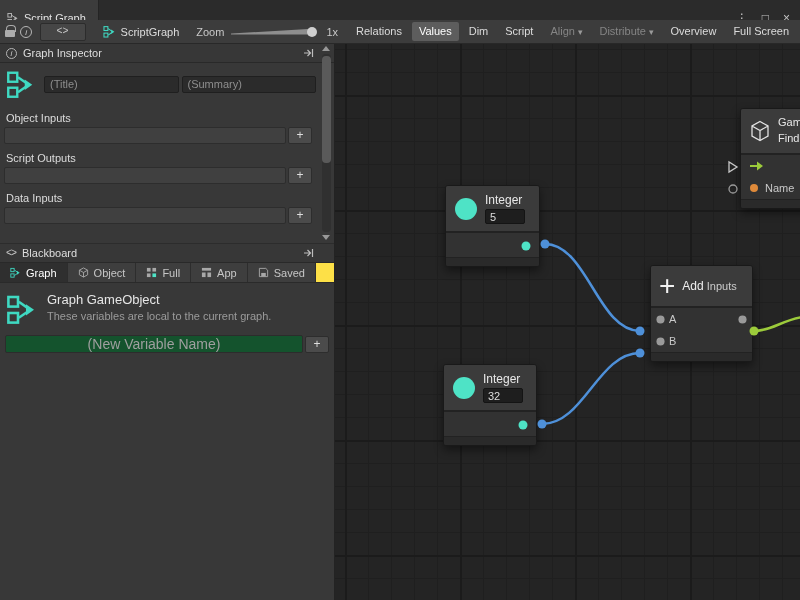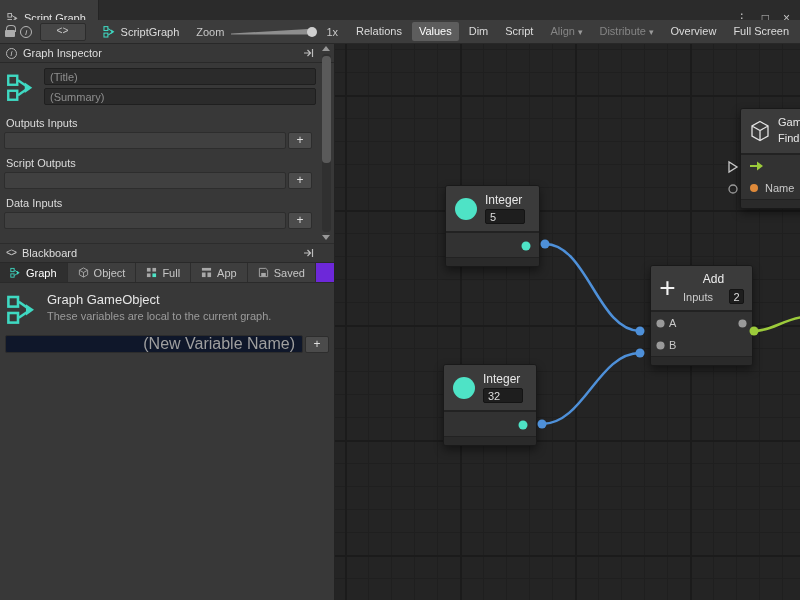--- a/index.html
+++ b/index.html
@@ -31,43 +31,43 @@
   .dd{font-size:9px;color:#9a9a9a}
 
   
   .sidebar{position:absolute;left:0;top:44px;width:335px;bottom:0;background:#383838;border-right:1px solid #232323;display:flex;flex-direction:column}
   .pane-header{height:19px;background:#373737;border-bottom:1px solid #292929;display:flex;align-items:center;gap:6px;padding:0 6px;flex:none}
   .hdr-label{color:#dedede}
   .dock-wrap{margin-left:auto;margin-right:14px;display:flex;align-items:center}
   .inspector-pane{position:relative;height:200px;flex:none;border-bottom:1px solid #2c2c2c}
   .insp-body{position:absolute;left:0;top:19px;right:16px;bottom:0}
   .title-block{display:flex;gap:8px;padding:5px 2px 4px 6px;align-items:center}
-  .fields{flex:1;display:flex;flex-direction:column;gap:3px}
+  .fields{flex:1;display:flex;gap:3px}
   .ufield{height:17px;background:#2b2b2b;border:1px solid #1f1f1f;border-radius:2px;color:#cfcfcf;font-size:11px;padding:0 5px;font-family:"Liberation Sans",sans-serif;width:100%}
   .ufield::placeholder{color:#8e8e8e}
   .insp-label{padding:8px 6px 3px;color:#dcdcdc}
   .list-row{display:flex;margin:0 6px 0 4px;gap:2px}
   .list-strip{flex:1;height:17px;background:#404040;border:1px solid #2d2d2d;border-radius:2px}
   .plus-btn{width:24px;height:17px;background:#4b4b4b;border:1px solid #2d2d2d;border-radius:2px;color:#ddd;font-size:12px;line-height:13px;font-family:inherit}
   .vscroll{position:absolute;right:1px;top:2px;bottom:3px;width:14px;display:flex;flex-direction:column;align-items:center}
   .scroll-arrow{width:0;height:0;border-left:4px solid transparent;border-right:4px solid transparent;flex:none}
   .scroll-arrow.up{border-bottom:5px solid #989898}
   .scroll-arrow.down{border-top:5px solid #989898}
   .scroll-track{flex:1;width:9px;background:#303030;border-radius:4px;margin:3px 0;position:relative}
   .scroll-thumb{position:absolute;left:0;right:0;top:2px;height:60%;background:#5a5a5a;border-radius:4px}
   .bb-glyph{font-family:"Liberation Mono",monospace;font-size:10px;color:#c9c9c9;letter-spacing:-1px}
   .blackboard-pane{flex:1;display:flex;flex-direction:column}
-  .bb-tabs{height:20px;display:flex;background:#6d28d9;border-bottom:1px solid #2a2a2a;flex:none}
+  .bb-tabs{height:20px;display:flex;background:#fde047;border-bottom:1px solid #2a2a2a;flex:none}
   .bb-tab{display:flex;align-items:center;gap:5px;padding:0 10px;background:#3e3e3e;border-right:1px solid #2d2d2d;color:#c6c6c6}
   .bb-tab.active{background:#2f2f2f;color:#fff}
   .vars-block{display:flex;gap:9px;padding:9px 6px 6px;align-items:flex-start}
   .vars-title{font-size:13px;color:#e6e6e6;margin-bottom:3px}
   .vars-desc{font-size:11px;color:#9b9b9b}
   .newvar-row{display:flex;gap:2px;margin:3px 5px 0;align-items:center}
-  .newvar-input{flex:1;height:18px;background:#0f172a;border:1px solid #2c2c2c;border-radius:2px;color:#9f9f9f;text-align:right;padding:0 7px;font-family:"Liberation Sans",sans-serif;font-size:16px}
+  .newvar-input{flex:1;height:18px;background:#14532d;border:1px solid #2c2c2c;border-radius:2px;color:#9f9f9f;text-align:center;padding:0 7px;font-family:"Liberation Sans",sans-serif;font-size:14px}
   .newvar-input::placeholder{color:#9f9f9f}
 
   
   .graph{position:absolute;left:335px;top:44px;right:0;bottom:0;overflow:hidden;background-color:#242424;
     background-image:
       linear-gradient(#1b1b1b 2px,transparent 2px),
       linear-gradient(90deg,#1b1b1b 2px,transparent 2px),
       linear-gradient(#1f1f1f 1px,transparent 1px),
       linear-gradient(90deg,#1f1f1f 1px,transparent 1px);
     background-size:115px 115px,115px 115px,23px 23px,23px 23px;
@@ -80,21 +80,21 @@
   .lit-title{color:#e8e8e8;font-size:12px;white-space:nowrap}
   .vbox{display:inline-block;background:#1e1e1e;border:1px solid #141414;border-radius:2px;color:#dddddd;font-size:11px;padding:0 4px;height:15px;line-height:14px;min-width:40px}
   .vbox.small{min-width:15px;text-align:center;padding:0 3px}
   #node-int1{left:110px;top:141px;width:95px}
   #node-int2{left:108px;top:320px;width:94px}
   #node-add{left:315px;top:221px;width:103px}
   #node-find{left:405px;top:64px;width:112px}
   .out-port{position:absolute;right:8px;top:8px}
   .add-head{padding:6px 8px}
   .add-plus{font-size:28px;color:#f2f2f2;width:26px;text-align:center;line-height:28px;font-weight:300}
-  .add-col{display:flex;flex-direction:column;align-items:center;gap:3px;flex:1}
+  .add-col{display:flex;flex-direction:row;align-items:center;gap:3px;flex:1}
   .add-title{font-size:12px;color:#eeeeee}
   .add-inputs-row{display:flex;gap:16px;align-items:center;color:#cccccc}
   .port-row{height:22px;display:flex;align-items:center;padding-left:18px;position:relative;color:#c9c9c9}
   .in-dot{position:absolute;left:5px;top:7px}
   .out-dot{position:absolute;right:5px;top:7px}
   .find-t1,.find-t2{font-size:11px;color:#e8e8e8;line-height:1.25;white-space:nowrap}
   .flow-row{padding-left:8px}
   .name-row{padding-left:8px;gap:6px}
   .wires{position:absolute;left:0;top:0;width:100%;height:100%;pointer-events:none}
 
@@ -183,21 +183,21 @@
       <div class="insp-body">
         <div class="title-block">
           <svg class="gicon c-teal" width="30" height="32" viewBox="0 0 20 20">
               <use href="#g-icon"></use>
             </svg>
           <div class="fields">
             <input class="ufield" placeholder="(Title)" style="">
             <input class="ufield" placeholder="(Summary)" style="">
           </div>
         </div>
-        <div class="insp-label">Outputs Inputs</div>
+        <div class="insp-label">Object Inputs</div>
         <div class="list-row">
           <div class="list-strip"></div>
           <button class="plus-btn">+</button>
         </div>
         <div class="insp-label">Script Outputs</div>
         <div class="list-row">
           <div class="list-strip"></div>
           <button class="plus-btn">+</button>
         </div>
         <div class="insp-label">Data Inputs</div>

